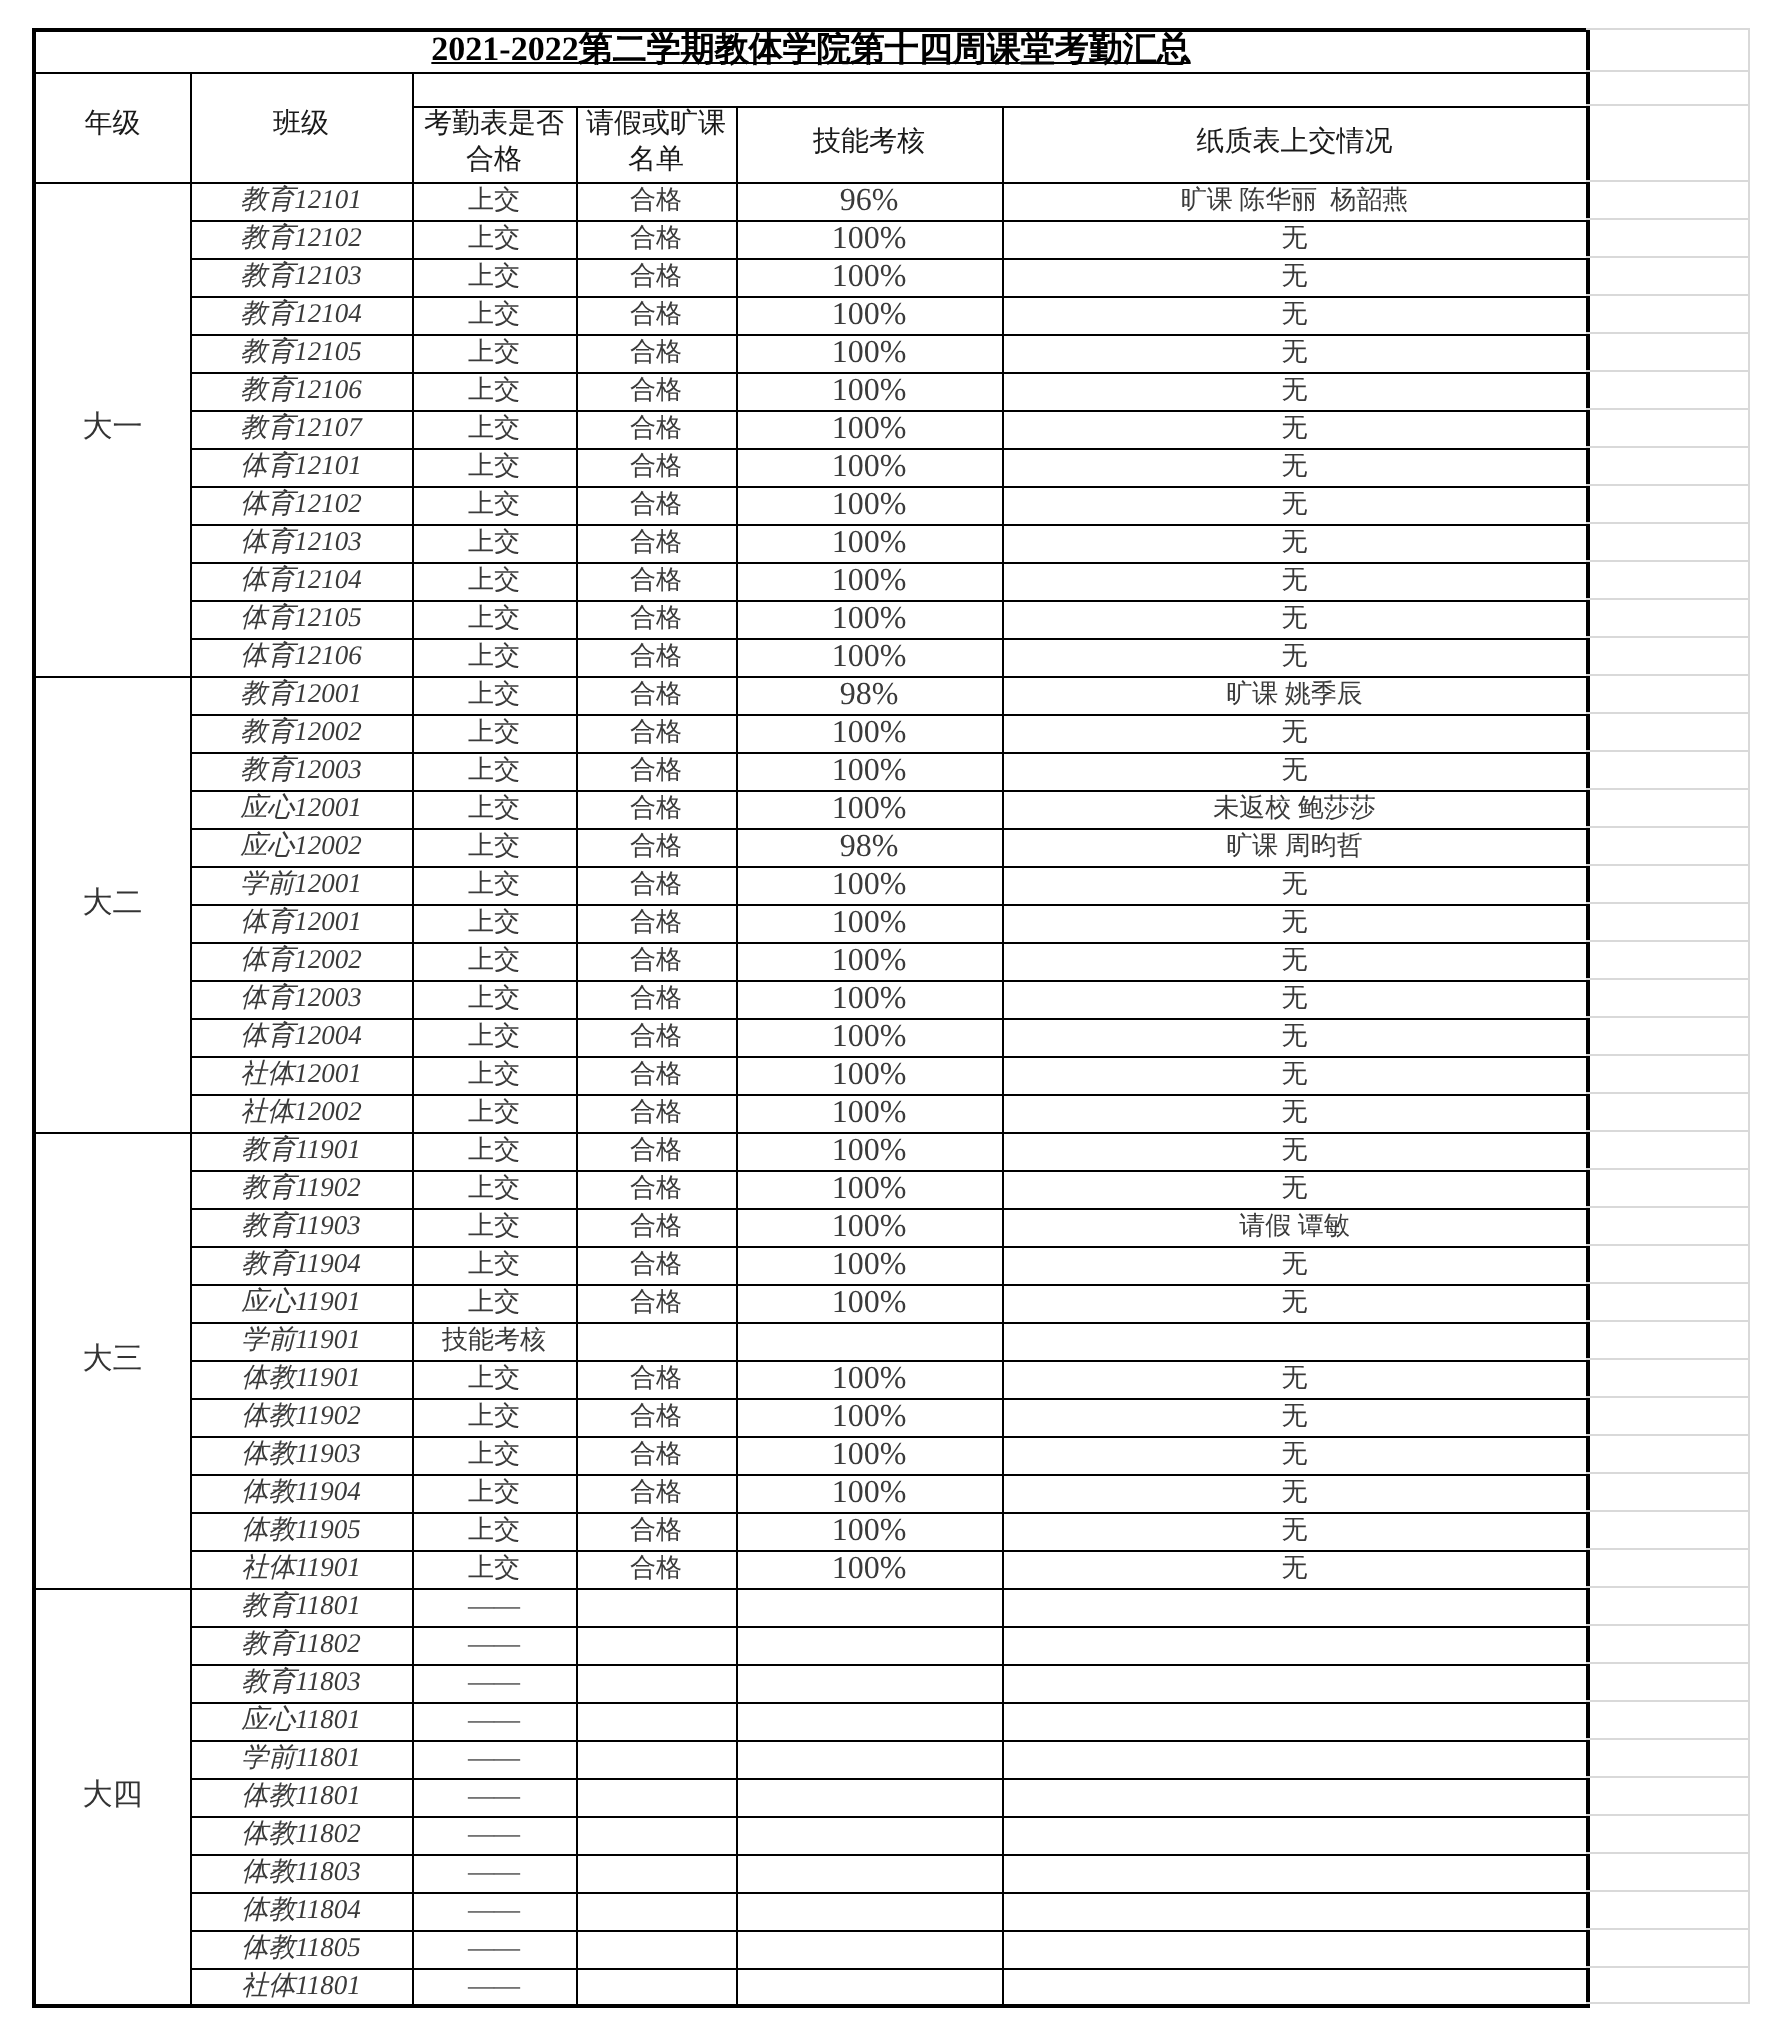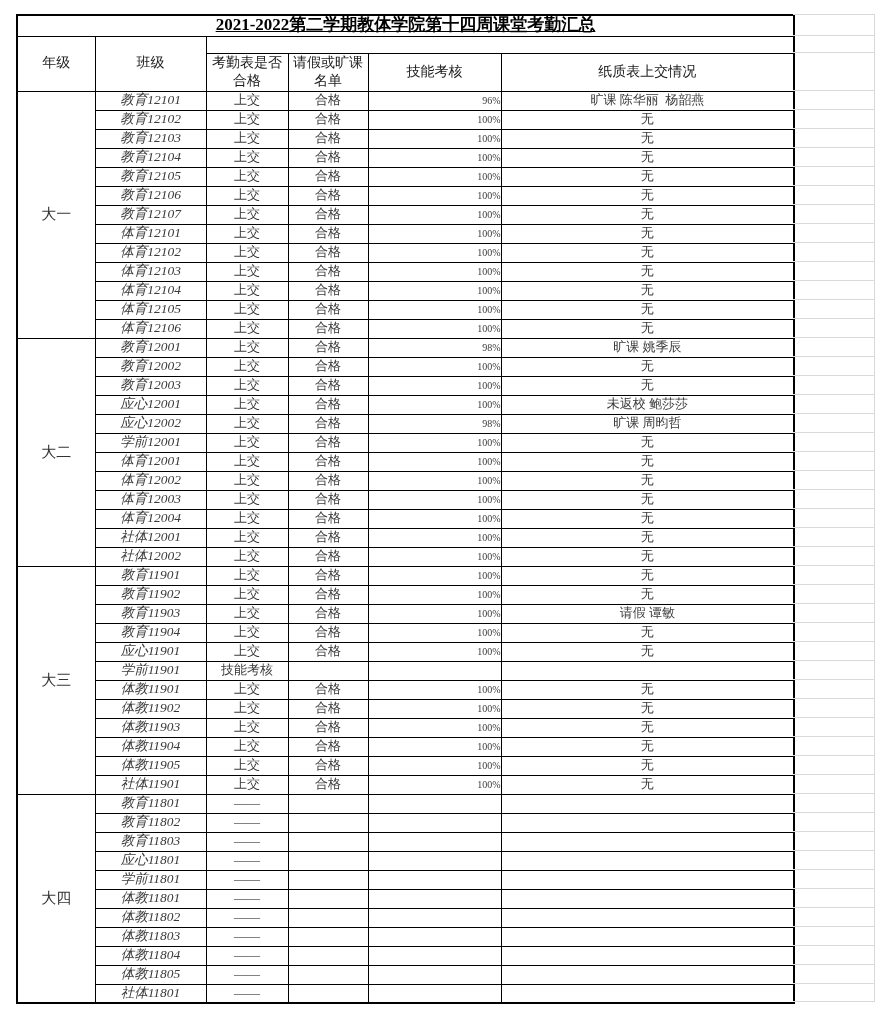--- a/index.html
+++ b/index.html
@@ -23,21 +23,21 @@
   tr.header-row{height:38px;}
   tbody tr{height:19px;}
 
   td.title-cell{
     font-weight:bold;font-size:17px;color:#000;
     text-decoration:underline;letter-spacing:0px;
   }
   td.hdr{font-size:14px;color:#1a1a1a;white-space:normal;line-height:1.3;}
   td.grade{font-size:15px;color:#333;}
   td.c-class{font-size:13.5px;font-style:italic;}
-  td.c-percent{font-size:10px;text-align:right;}
+  td.c-percent{font-size:16px;}
   td.c-names{white-space:pre;}
 
   
   .ghost{
     position:absolute;left:793px;top:14px;width:81px;height:988px;
     border-right:1px solid #d9d9d9;pointer-events:none;
   }
   .ghost .gl{position:absolute;left:0;width:100%;height:1px;background:#d9d9d9;}
 </style>
 </head>

